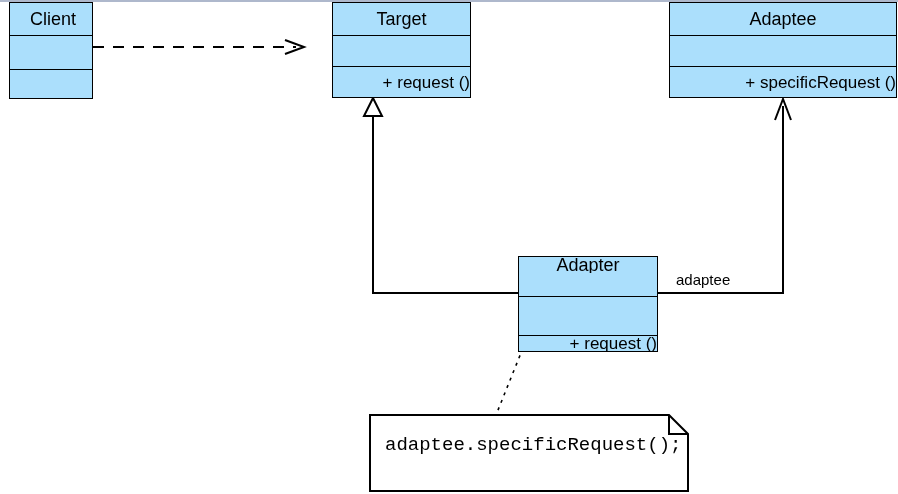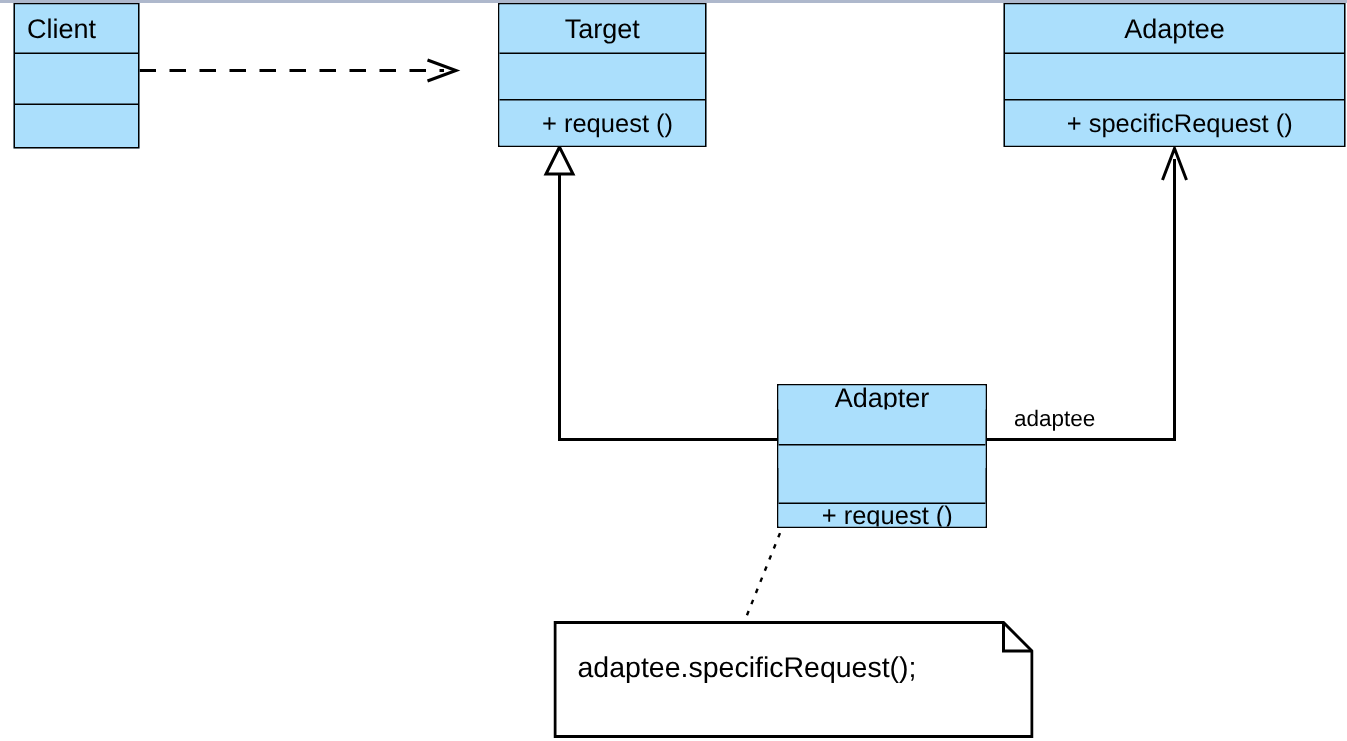--- a/index.html
+++ b/index.html
@@ -51,42 +51,43 @@
     justify-content: center;
   }
   .compartment-name .class-title {
     font-size: 18px;
     color: #000000;
     line-height: 1;
     white-space: nowrap;
   }
   .compartment-name.align-left {
     justify-content: flex-start;
-    padding-left: 8px;
+    padding-left: 20px;
   }
   .compartment-attrs {
     
   }
   .compartment-ops {
-    justify-content: center;
+    justify-content: flex-end;
     padding-left: 7px;
   }
   .compartment-ops .op-text {
     font-size: 17px;
     color: #000000;
     line-height: 1;
     white-space: nowrap;
   }
 
   
   .uml-note {
     position: absolute;
     box-sizing: border-box;
     background: #ffffff;
     z-index: 3;
+    font-family: Liberation Mono, monospace;
   }
   .uml-note .note-body {
     position: absolute;
     left: 0;
     top: 0;
     width: 100%;
     height: 100%;
   }
   .uml-note .note-text {
     position: absolute;

